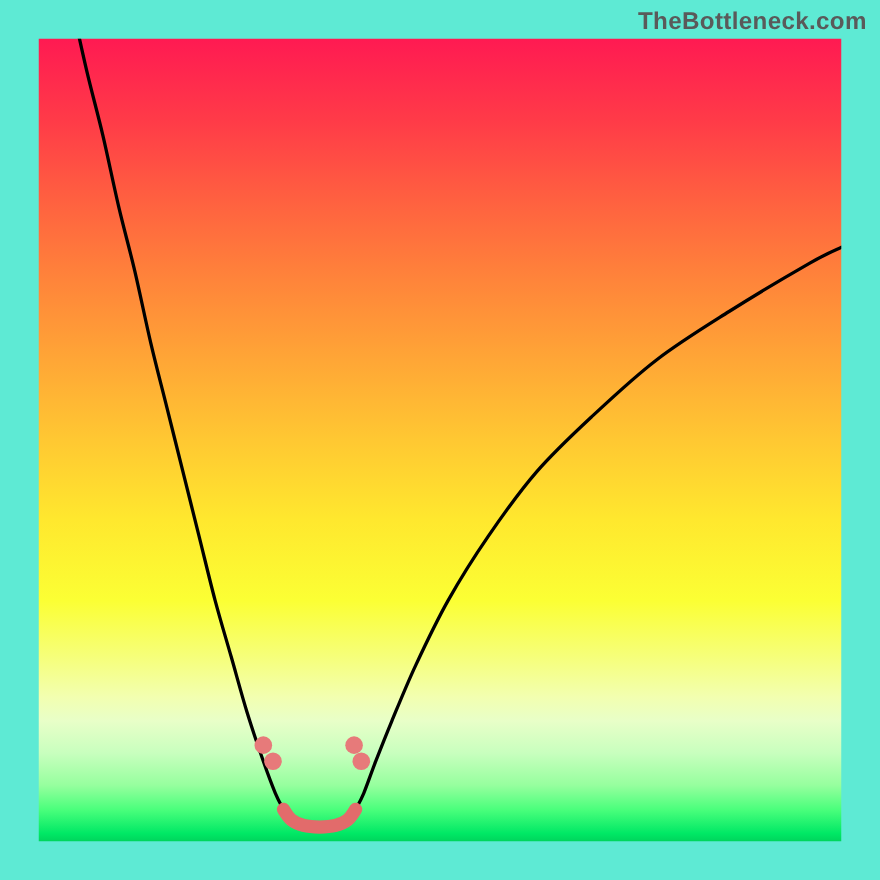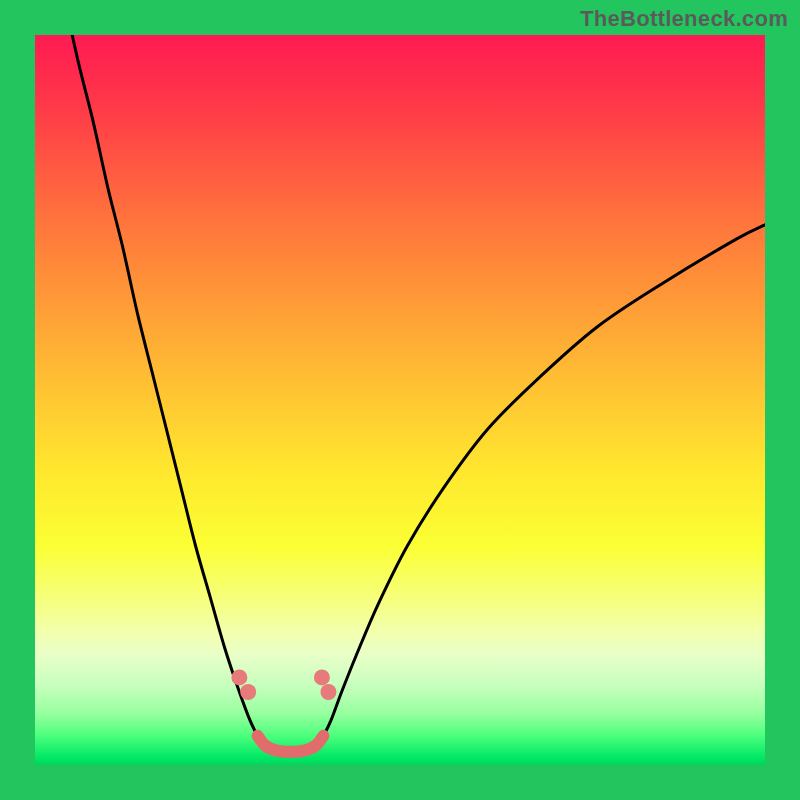--- a/index.html
+++ b/index.html
@@ -10,21 +10,21 @@
     background: #000;
     overflow: hidden;
     font-family: Arial, Helvetica, sans-serif;
   }
   .frame {
     position: absolute;
     left: 0;
     top: 0;
     width: 800px;
     height: 800px;
-    background: #22c55e;
+    background: #5eead4;
   }
   .plot {
     position: absolute;
     left: 35px;
     top: 35px;
     width: 730px;
     height: 730px;
     overflow: hidden;
   }
   .gradient {

